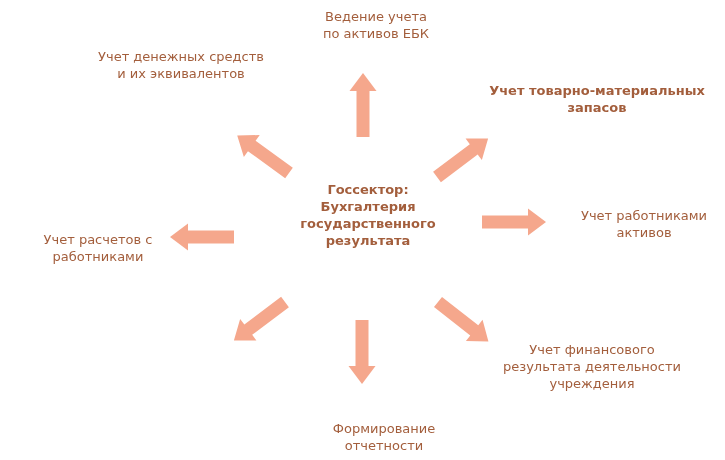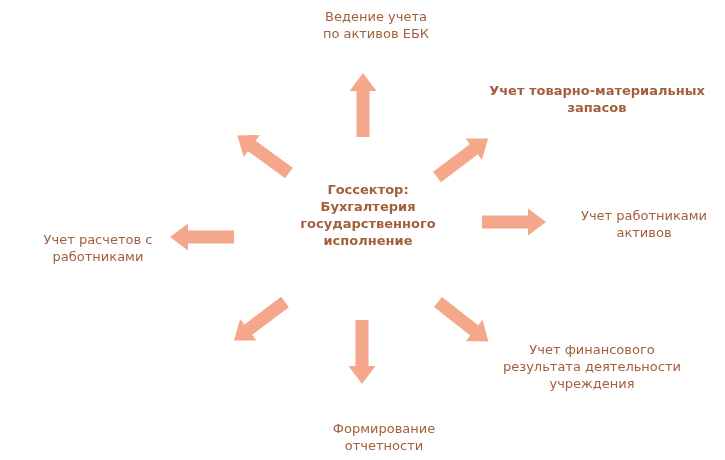--- a/index.html
+++ b/index.html
@@ -59,24 +59,26 @@
     <use href="#arrow-shape" transform="translate(285,302) rotate(143)"></use>
     <use href="#arrow-shape" transform="translate(362,320) rotate(90)"></use>
     <use href="#arrow-shape" transform="translate(438,302) rotate(38)"></use>
     <use href="#arrow-shape" transform="translate(482,222) rotate(0)"></use>
     <use href="#arrow-shape" transform="translate(437,177) rotate(-37)"></use>
   </svg>
 
   <div class="center-node">Госсектор:
 Бухгалтерия
 государственного
-исполнение</div>
+результата</div>
 
   <div class="node n-top">Ведение учета
 по активов ЕБК</div>
+  <div class="node n-top-left">Учет денежных средств
+и их эквивалентов</div>
   <div class="node n-left">Учет расчетов с
 работниками</div>
   <div class="node n-bottom">Формирование
 отчетности</div>
   <div class="node n-bottom-right">Учет финансового
 результата деятельности
 учреждения</div>
   <div class="node n-right">Учет работниками
 активов</div>
   <div class="node n-top-right">Учет товарно-материальных

